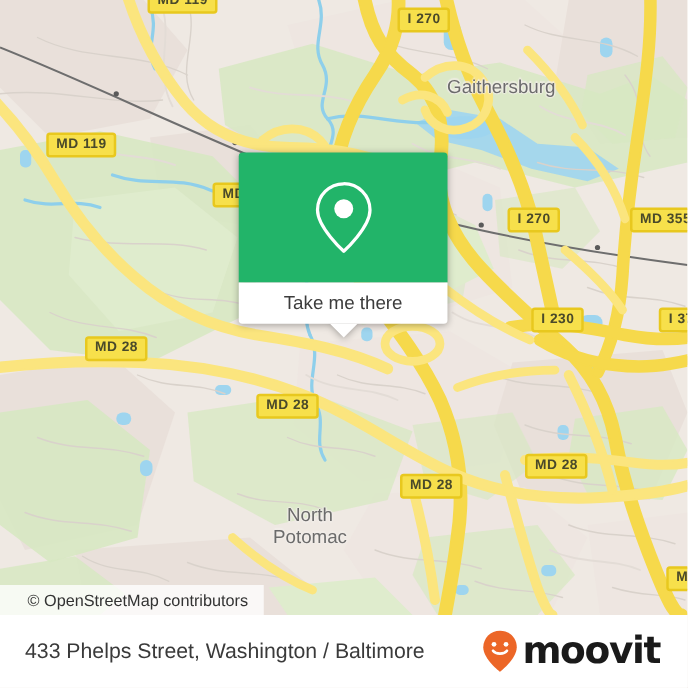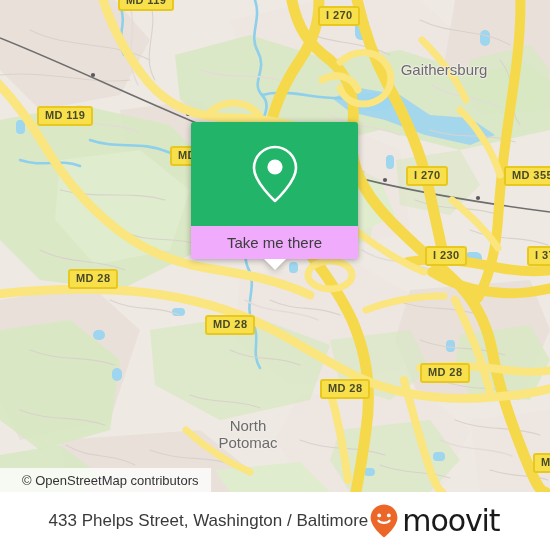--- a/index.html
+++ b/index.html
@@ -66,21 +66,21 @@
   }
   #popup-green {
     background: #22b469;
     height: 104px;
     border-radius: 3px 3px 0 0;
     display: flex;
     align-items: center;
     justify-content: center;
   }
   #popup-white {
-    background: #f0abfc;
+    background: #ffffff;
     height: 33px;
     border-radius: 0 0 3px 3px;
     display: flex;
     align-items: center;
     justify-content: center;
   }
   #popup-label {
     color: #3c3c3c;
     font-size: 15px;
     font-family: "Liberation Sans", sans-serif;
@@ -111,38 +111,38 @@
   }
 
   
   #footer {
     position: absolute;
     left: 0; top: 492px;
     width: 550px; height: 58px;
     background: #ffffff;
     display: flex;
     align-items: center;
-    justify-content: center;
+    justify-content: space-between;
     padding: 0 22px 0 20px;
   }
   #footer-address {
     color: #3a3a3a;
     font-size: 17px;
     font-family: "Liberation Sans", sans-serif;
     white-space: nowrap;
   }
   #brand-logo {
     display: flex;
     align-items: center;
     gap: 2px;
   }
   #brand-wordmark {
     color: #1a1a1a;
     font-size: 30px;
-    font-weight: normal;
+    font-weight: bold;
     letter-spacing: -1.1px;
     font-family: "DejaVu Sans", sans-serif;
     line-height: 30px;
   }
 </style>
 </head>
 <body>
 
 <div id="app">
 
@@ -363,22 +363,22 @@
         <path d="M355,230 C378,248 400,262 424,272"></path>
         <path d="M366,310 C392,300 418,296 444,296"></path>
         <path d="M460,110 C478,128 492,150 500,175"></path>
         <path d="M422,40 C440,58 456,78 466,100"></path>
         <path d="M252,146 C272,162 290,180 300,202"></path>
         <path d="M452,200 C470,215 486,230 498,248"></path>
         <path d="M186,430 C206,448 226,462 250,472"></path>
       </g>
     </svg>
 
-    <div class="place-label" style="left:436px; top:61px; transform:translateX(-50%);padding-left:16px;">Gaithersburg</div>
-    <div class="place-label" style="left:248px; top:404px; transform:translateX(-50%);margin-top:13px;">North
+    <div class="place-label" style="left:393px; top:61px; transform:translateX(-50%);padding-left:16px;">Gaithersburg</div>
+    <div class="place-label" style="left:248px; top:404px; transform:translateX(-50%);">North
 Potomac</div>
 
     <div class="shield" style="left:118px; top:-9px;">MD 119</div>
     <div class="shield" style="left:318px; top:6px;">I 270</div>
     <div class="shield" style="left:37px; top:106px;">MD 119</div>
     <div class="shield" style="left:170px; top:146px;">MD</div>
     <div class="shield" style="left:406px; top:166px;">I 270</div>
     <div class="shield" style="left:504px; top:166px;">MD 355</div>
     <div class="shield" style="left:425px; top:246px;">I 230</div>
     <div class="shield" style="left:527px; top:246px;">I 37</div>

